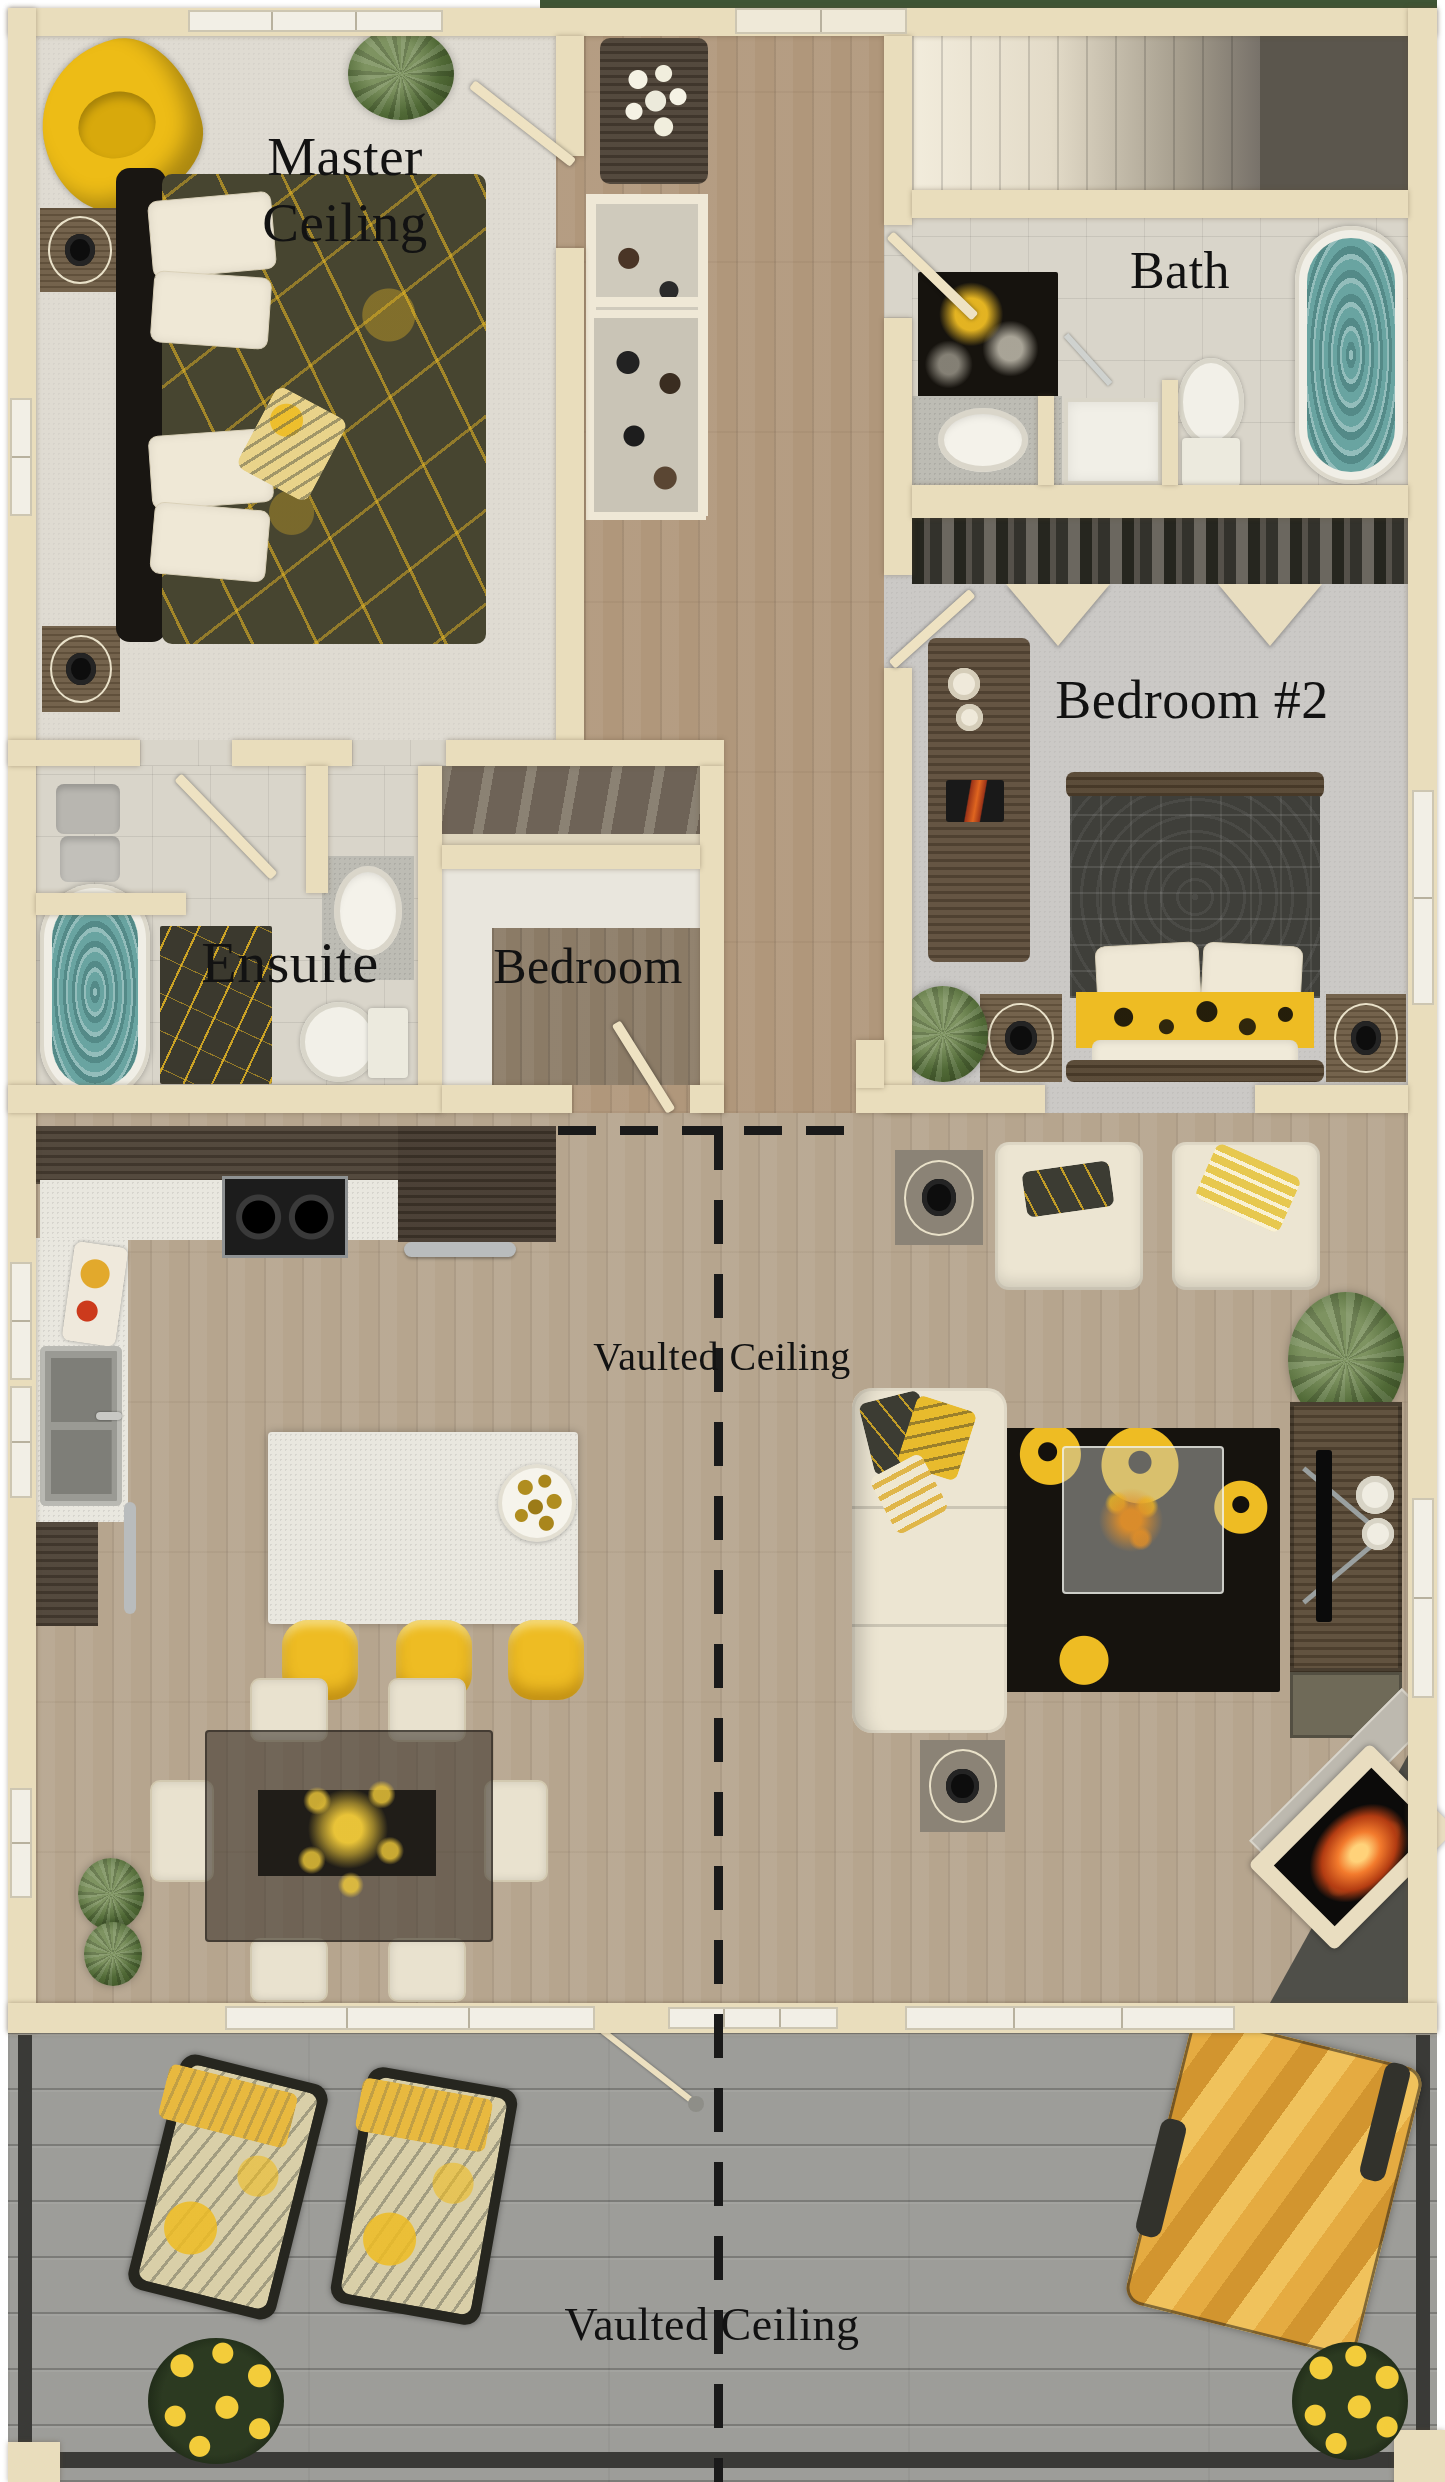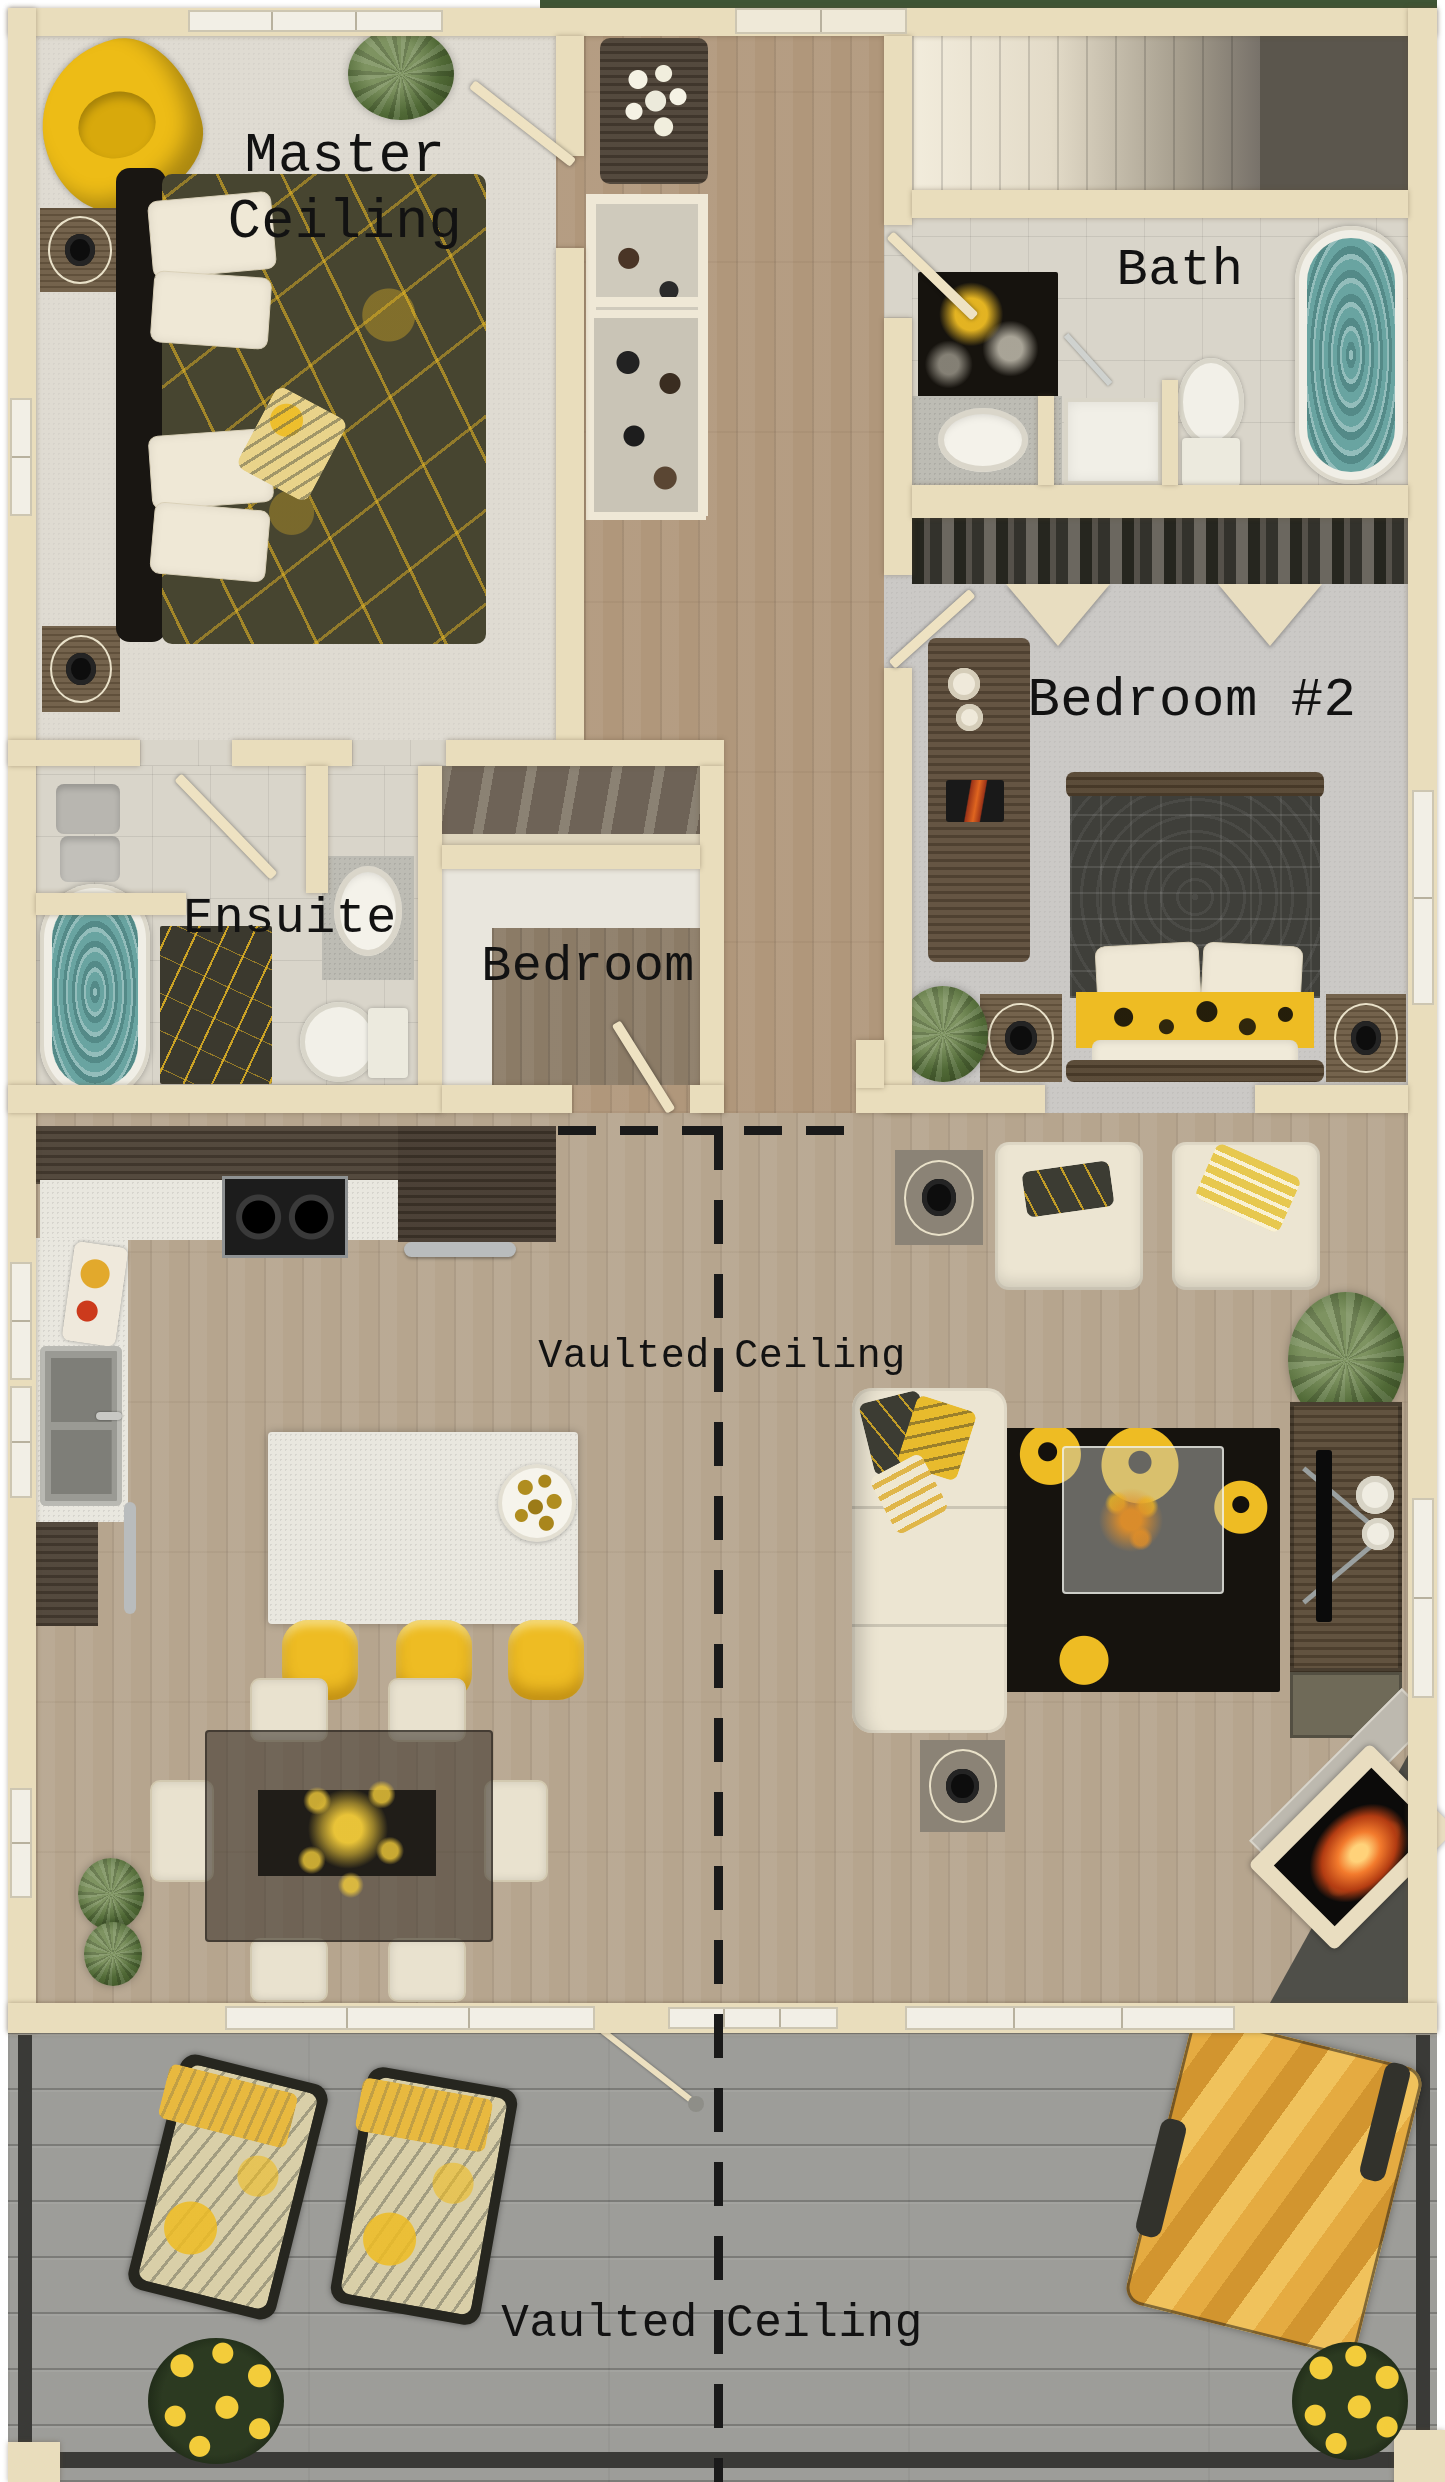--- a/index.html
+++ b/index.html
@@ -1,17 +1,17 @@
 <!DOCTYPE html>
 <html style="--wall: #e9ddbc; --carpet-master: #dfdbd2; --carpet-bedroom2: #cbc9c6; --tile: #d9d5ca; --wood-hall: #b0977b; --wood-main: #b6a58e; --wood-dark: #4b4034; --wood-pantry: #8b7b66; --deck-gray: #9d9d99; --railing-dark: #3a3a37; --accent-yellow: #eebc23; --water-teal: #69a4a1; --rug-dark: #16130e; --fabric-cream: #ece5d2; --label-text: #121212; --landing-gray: #5b564d; --fire-orange: #f37b2d; --foliage-green: #36491f;"><head>
 <meta charset="utf-8">
 <style>
   html,body{margin:0;padding:0;background:#ffffff;}
   #plan{position:relative;width:1445px;height:2482px;overflow:hidden;
-        font-family:Liberation Mono, monospace;background:#ffffff;}
+        font-family:Liberation Serif, serif;background:#ffffff;}
   .abs{position:absolute;}
 
   
   .carpet-master{background:var(--carpet-master,#dfdbd2);
     background-image:radial-gradient(rgba(0,0,0,.035) 1px,transparent 1px);background-size:5px 5px;}
   .carpet-b2{background:var(--carpet-bedroom2,#cbc9c6);
     background-image:radial-gradient(rgba(0,0,0,.04) 1px,transparent 1px);background-size:5px 5px;}
   .tile{background-color:var(--tile,#d9d5ca);
     background-image:repeating-linear-gradient(0deg,rgba(0,0,0,.08) 0 1px,transparent 1px 62px),
                      repeating-linear-gradient(90deg,rgba(0,0,0,.07) 0 1px,transparent 1px 58px);}
@@ -408,18 +408,18 @@
 
   <div class="abs dash-h" style="left:558px;top:1126px;width:306px;height:9px;"></div>
   <div class="abs dash-v" style="left:714px;top:1126px;width:9px;height:1356px;"></div>
 
   <div class="room-label" style="left:345px;top:190px;font-size:55px;line-height:66px;">
     <span>Master</span><br>
     <span>Ceiling</span>
   </div>
   <div class="room-label" style="left:1180px;top:270px;font-size:52px;">Bath</div>
   <div class="room-label" style="left:1192px;top:700px;font-size:54px;">Bedroom #2</div>
-  <div class="room-label" style="left:290px;top:918px;font-size:50px;">Ensuite</div>
+  <div class="room-label" style="left:290px;top:962px;font-size:58px;">Ensuite</div>
   <div class="room-label" style="left:588px;top:966px;font-size:50px;">Bedroom</div>
   <div class="room-label" style="left:722px;top:1356px;font-size:40px;">Vaulted Ceiling</div>
   <div class="room-label" style="left:712px;top:2324px;font-size:46px;">Vaulted Ceiling</div>
 
 </div>
 
 </body></html>

